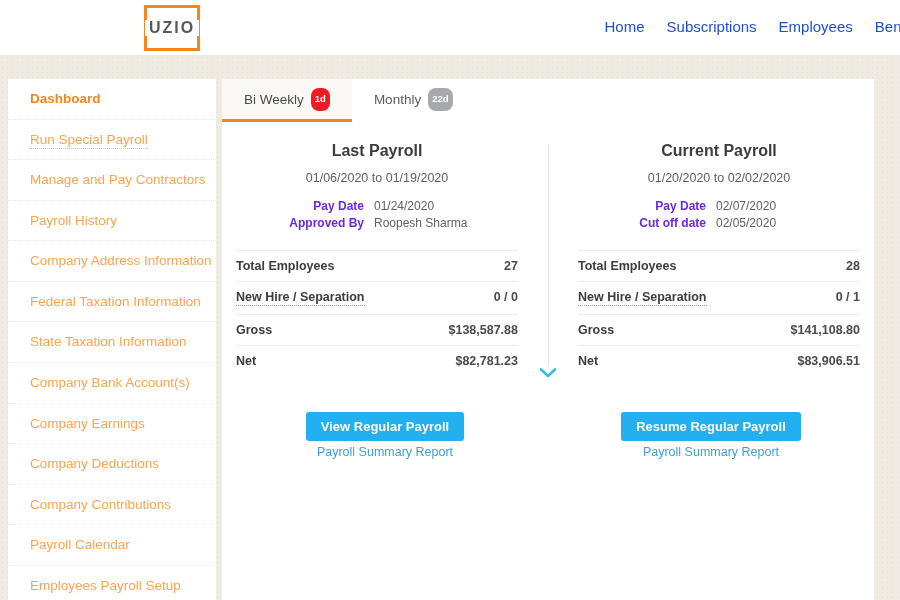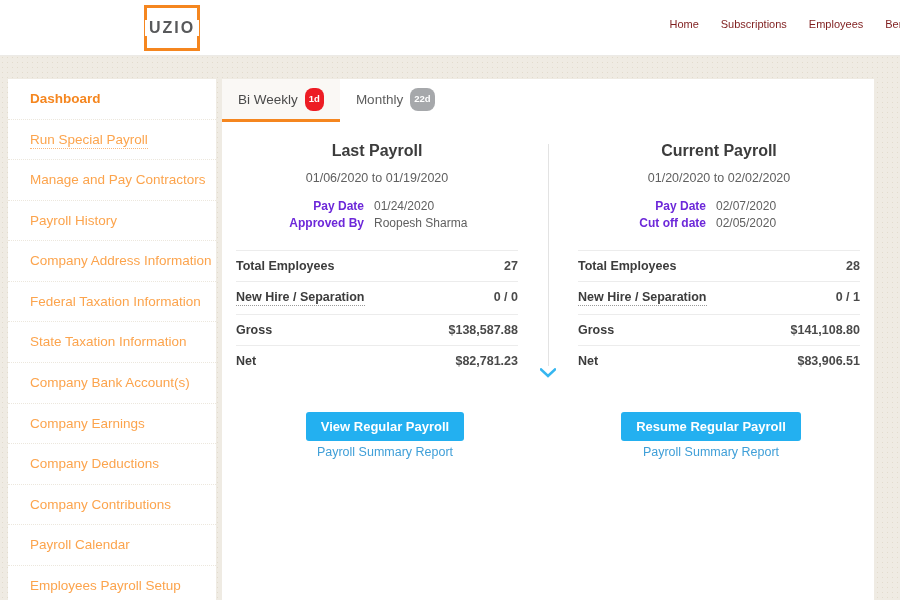--- a/index.html
+++ b/index.html
@@ -52,22 +52,22 @@
 
   .main-nav {
     position: absolute;
     right: 0;
     top: 18px;
     display: flex;
     gap: 22px;
     padding-right: 0;
   }
   .nav-item {
-    font-size: 11px;
-    color: #7f1d1d;
+    font-size: 15px;
+    color: #1d4ed8;
     white-space: nowrap;
     cursor: pointer;
   }
   .nav-item:last-child { margin-right: -14px; }
 
   
   .sidebar {
     position: absolute;
     left: 8px;
     top: 79px;
@@ -110,21 +110,21 @@
     position: relative;
     height: 43px;
     display: flex;
     align-items: stretch;
     background: #ffffff;
   }
   .tab {
     display: flex;
     align-items: center;
     gap: 7px;
-    padding: 0 16px;
+    padding: 0 22px;
     font-size: 13.5px;
     color: #6b6b6b;
     cursor: pointer;
     border-bottom: 3px solid transparent;
     background: #faf8f5;
     justify-content: center;
   }
   .tab.active {
     border-bottom-color: #f5861f;
     color: #4a4a4a;

